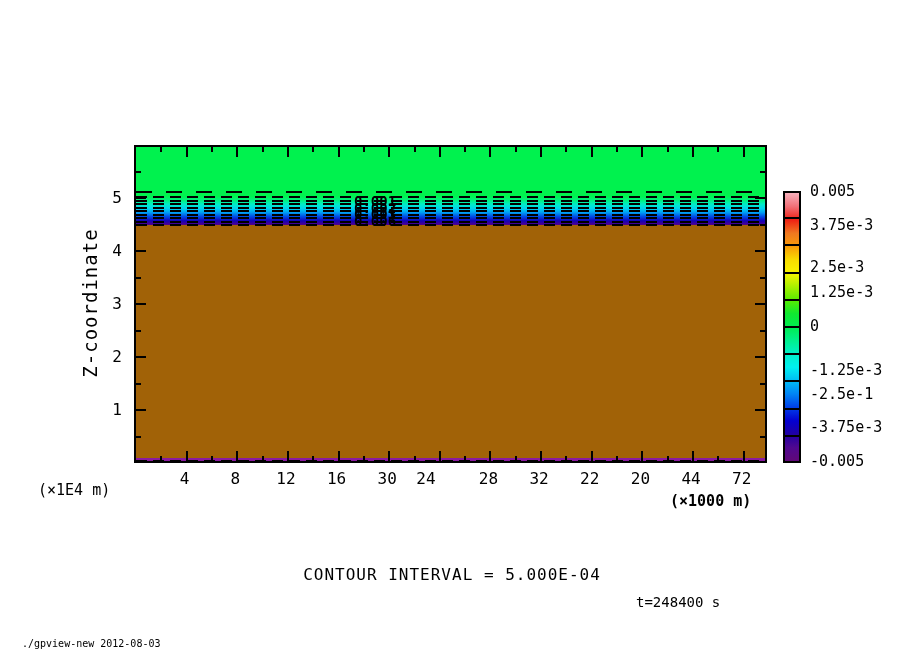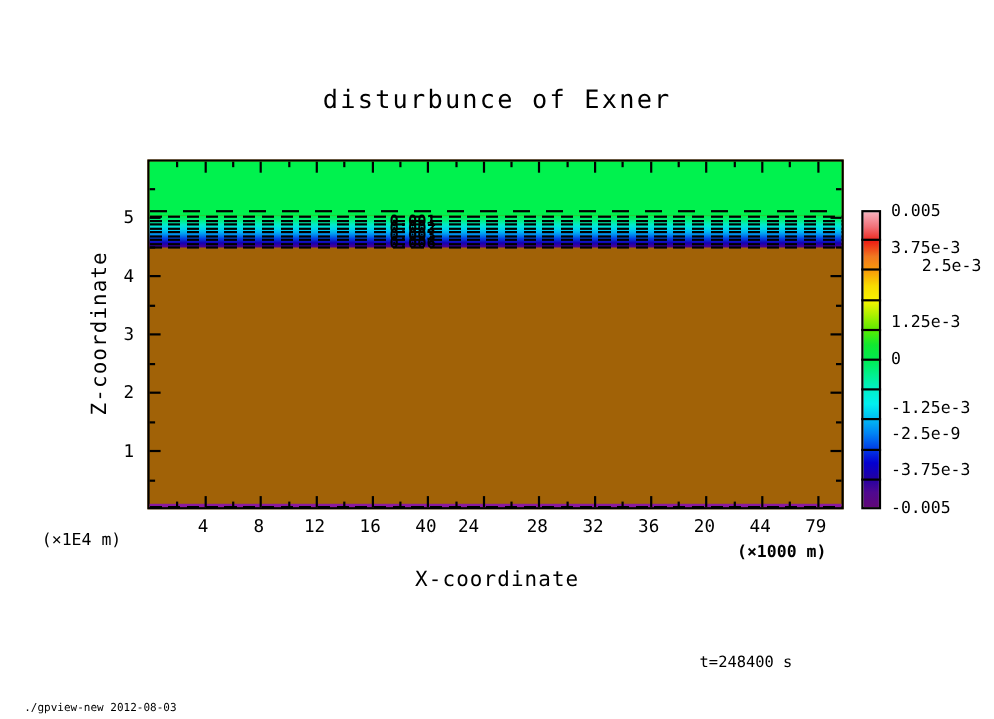--- a/index.html
+++ b/index.html
@@ -33,21 +33,20 @@
   .time-note{left:636px;top:594px;font-size:14px;}
   .footer{top:638px;font-size:10px;white-space:nowrap;}
   .footer-left{left:22px;text-align:right;}
   .footer-right{right:14px;}
 </style>
 </head>
 <body>
 
 <div id="root">
 
-  <div class="abs title">disturbunce of Exner</div>
 
   <div class="abs frame" id="frame">
     <div class="abs green-fill" id="greenFill" style="background: rgb(0, 242, 78);"></div>
     <div class="abs grad-band" id="gradBand" style="background: linear-gradient(rgb(0, 242, 78), rgb(0, 240, 124), rgb(0, 236, 200), rgb(0, 212, 238), rgb(0, 156, 242), rgb(0, 72, 228), rgb(20, 0, 180), rgb(84, 0, 140));"></div>
     <div class="abs surface-line" id="surfaceLine" style="background: rgb(138, 26, 160);"></div>
     <div id="dashLayer">
         <div class="abs dashline" style="top: 44px; background: repeating-linear-gradient(to right, rgb(0, 0, 0) 0px, rgb(0, 0, 0) 16px, transparent 16px, transparent 30px);"></div>
         <div class="abs dashline" style="top: 49px; background: repeating-linear-gradient(to right, rgb(0, 0, 0) 0px, rgb(0, 0, 0) 11px, transparent 11px, transparent 17px);"></div>
         <div class="abs dashline" style="top: 52.5px; background: repeating-linear-gradient(to right, rgb(0, 0, 0) 0px, rgb(0, 0, 0) 11px, transparent 11px, transparent 17px);"></div>
         <div class="abs dashline" style="top: 56px; background: repeating-linear-gradient(to right, rgb(0, 0, 0) 0px, rgb(0, 0, 0) 11px, transparent 11px, transparent 17px);"></div>
@@ -137,62 +136,62 @@
         <div class="abs tick" style="top: 23.5px; height: 2px; width: 5px; left: 0px;"></div>
         <div class="abs tick" style="top: 23.5px; height: 2px; width: 5px; left: 624px;"></div>
       </div>
   </div>
 
   <div id="xLabels">
       <div class="abs xlab" style="left: 162.64px; top: 469px;">4</div>
       <div class="abs xlab" style="left: 213.28px; top: 469px;">8</div>
       <div class="abs xlab" style="left: 263.92px; top: 469px;">12</div>
       <div class="abs xlab" style="left: 314.56px; top: 469px;">16</div>
-      <div class="abs xlab" style="left: 365.2px; top: 469px;">40</div>
+      <div class="abs xlab" style="left: 365.2px; top: 469px;">30</div>
       <div class="abs xlab" style="left: 404px; top: 469px;">24</div>
       <div class="abs xlab" style="left: 466.48px; top: 469px;">28</div>
       <div class="abs xlab" style="left: 517.12px; top: 469px;">32</div>
-      <div class="abs xlab" style="left: 567.76px; top: 469px;">36</div>
+      <div class="abs xlab" style="left: 567.76px; top: 469px;">22</div>
       <div class="abs xlab" style="left: 618.4px; top: 469px;">20</div>
       <div class="abs xlab" style="left: 669.04px; top: 469px;">44</div>
-      <div class="abs xlab" style="left: 719.68px; top: 469px;">79</div>
+      <div class="abs xlab" style="left: 719.68px; top: 469px;">72</div>
     </div>
   <div id="yLabels">
       <div class="abs ylab" style="left: 92px; top: 400px;">1</div>
       <div class="abs ylab" style="left: 92px; top: 347px;">2</div>
       <div class="abs ylab" style="left: 92px; top: 294px;">3</div>
       <div class="abs ylab" style="left: 92px; top: 241px;">4</div>
       <div class="abs ylab" style="left: 92px; top: 188px;">5</div>
     </div>
-  <div class="abs axis-title-x">X-coordinate</div>
   <div class="abs axis-title-y">Z-coordinate</div>
   <div class="abs unit-left">(×1E4 m)</div>
   <div class="abs unit-right">(×1000 m)</div>
 
   <div class="abs cbar" id="cbar" style="background: linear-gradient(rgb(248, 176, 188), rgb(240, 112, 120), rgb(238, 32, 20), rgb(240, 120, 32), rgb(248, 156, 8), rgb(248, 220, 0), rgb(248, 244, 0), rgb(168, 240, 0), rgb(88, 236, 0), rgb(16, 232, 48), rgb(0, 236, 80), rgb(0, 240, 140), rgb(0, 240, 200), rgb(0, 240, 240), rgb(0, 188, 244), rgb(0, 132, 244), rgb(0, 64, 232), rgb(4, 0, 208), rgb(32, 0, 164), rgb(80, 8, 144), rgb(96, 8, 120));"></div>
   <div id="cbarSeps">
       <div class="abs cbar-sep" style="top: 217.2px;"></div>
       <div class="abs cbar-sep" style="top: 244.4px;"></div>
       <div class="abs cbar-sep" style="top: 271.6px;"></div>
       <div class="abs cbar-sep" style="top: 298.8px;"></div>
       <div class="abs cbar-sep" style="top: 326px;"></div>
       <div class="abs cbar-sep" style="top: 353.2px;"></div>
       <div class="abs cbar-sep" style="top: 380.4px;"></div>
       <div class="abs cbar-sep" style="top: 407.6px;"></div>
       <div class="abs cbar-sep" style="top: 434.8px;"></div>
     </div>
   <div id="cbarLabels">
       <div class="abs cbar-lab" style="top: 182px;">0.005</div>
       <div class="abs cbar-lab" style="top: 215.75px;">3.75e-3</div>
-      <div class="abs cbar-lab" style="top: 232px; margin-left: 28px;">2.5e-3</div>
+      <div class="abs cbar-lab" style="top: 258px;">2.5e-3</div>
       <div class="abs cbar-lab" style="top: 283.25px;">1.25e-3</div>
       <div class="abs cbar-lab" style="top: 317px;">0</div>
       <div class="abs cbar-lab" style="top: 361px;">-1.25e-3</div>
-      <div class="abs cbar-lab" style="top: 384.5px;">-2.5e-9</div>
+      <div class="abs cbar-lab" style="top: 384.5px;">-2.5e-1</div>
       <div class="abs cbar-lab" style="top: 418.25px;">-3.75e-3</div>
       <div class="abs cbar-lab" style="top: 452px;">-0.005</div>
     </div>
 
+  <div class="abs contour-note">CONTOUR INTERVAL = 5.000E-04</div>
   <div class="abs time-note">t=248400 s</div>
 
   <div class="abs footer footer-left">./gpview-new  2012-08-03</div>
 
 </div>
 
 </body></html>

